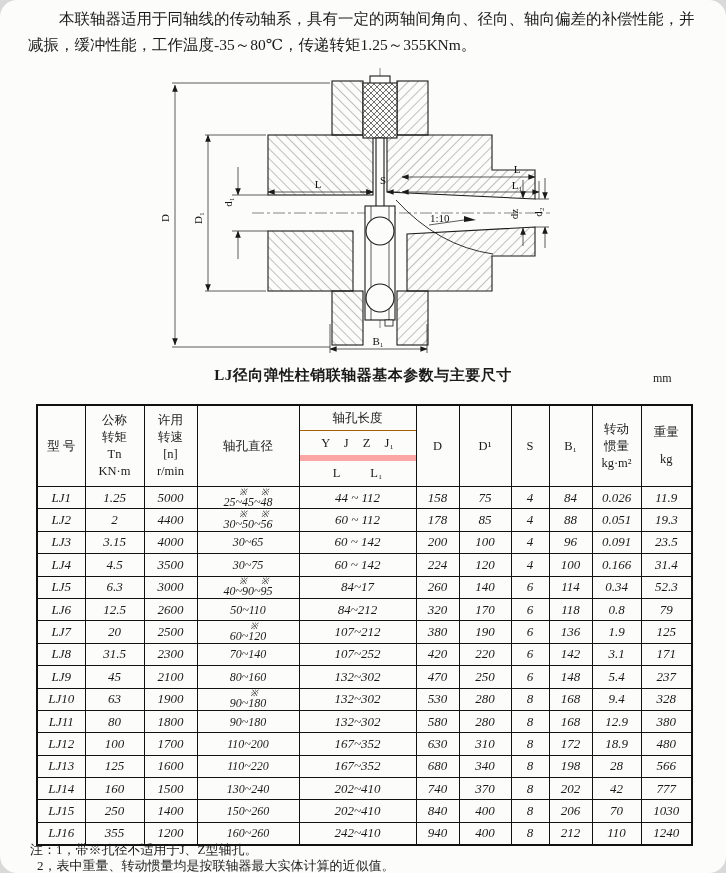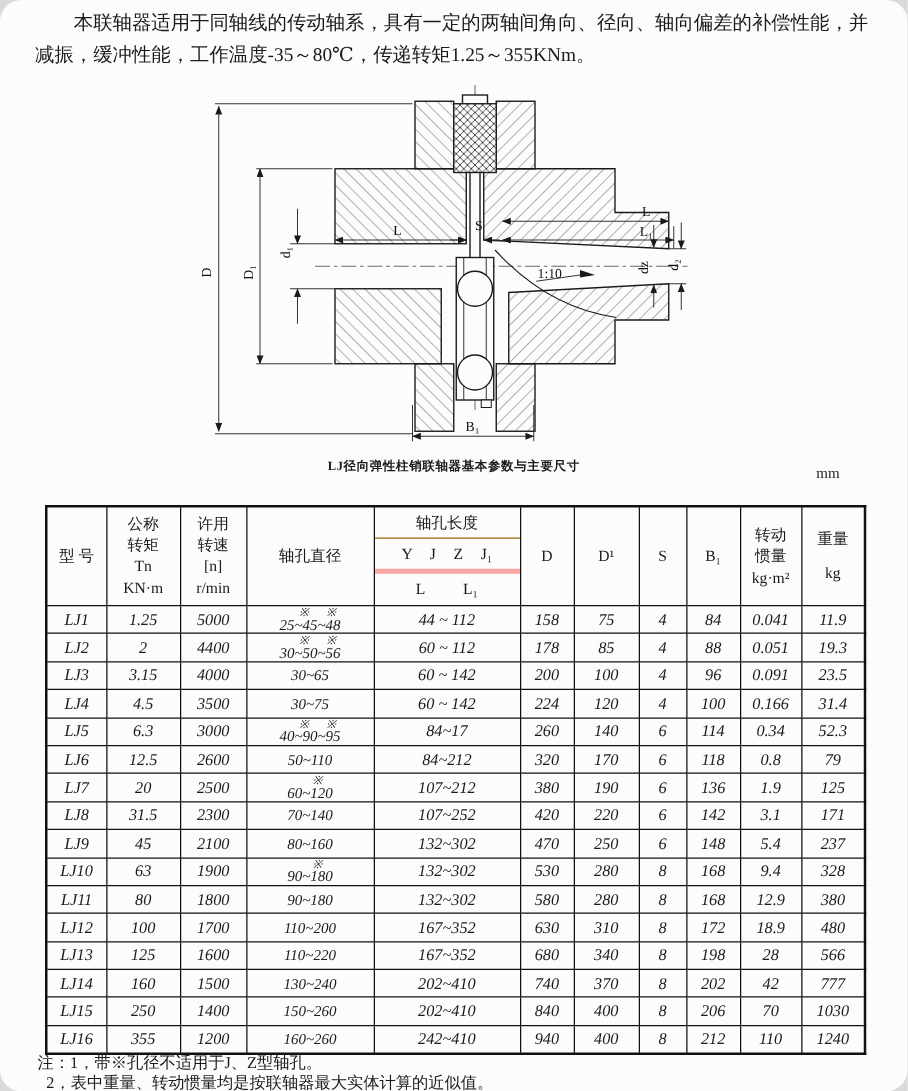--- a/index.html
+++ b/index.html
@@ -8,34 +8,34 @@
   
   .intro{position:absolute;top:6px;left:28px;width:672px;font-size:15.5px;line-height:26px;}
   .intro .l1{text-indent:2em;white-space:nowrap;}
   .intro .l2{white-space:nowrap;}
   
   .diagram{position:absolute;left:146px;top:66px;width:440px;height:296px;}
   .diagram svg{display:block;}
   .dimtxt{font-size:11px;fill:#111;font-family:"Liberation Serif","DejaVu Serif",serif;}
   
   .title-row{position:absolute;top:366px;left:0;width:726px;text-align:center;
-             font-weight:bold;font-size:10px;letter-spacing:.5px;}
+             font-weight:bold;font-size:15px;letter-spacing:.5px;}
   .unit{position:absolute;top:371px;left:653px;font-size:12px;font-weight:normal;color:#222;}
   
   table.data{position:absolute;top:404px;left:36px;width:657px;border-collapse:collapse;
              table-layout:fixed;border:2px solid #111;}
   table.data th,table.data td{border:1px solid #111;text-align:center;vertical-align:middle;
              padding:0;font-weight:normal;overflow:hidden;}
   table.data thead tr{height:75px;}
   table.data th{font-size:12.5px;line-height:17px;}
   table.data tbody tr{height:22.4px;font-style:italic;}
   table.data td{font-size:13px;line-height:14px;}
   .len-col{padding:0;}
   .len-title{height:24px;line-height:24px;border-bottom:1px solid #a16207;}
-  .len-types{height:24px;line-height:24px;border-bottom:4px solid #fca5a5;word-spacing:11px;}
+  .len-types{height:24px;line-height:24px;border-bottom:6px solid #fca5a5;word-spacing:11px;}
   .len-sub{height:25px;line-height:25px;display:flex;justify-content:center;gap:30px;}
   .w-head div.sp{margin-top:10px;}
   .marks{font-size:9px;line-height:8px;height:8px;letter-spacing:6px;padding-left:18px;color:#222;}
   .bore-val{font-size:12px;line-height:12px;}
   
   .notes{position:absolute;top:842px;left:30px;font-size:13px;line-height:15.5px;}
   .notes .n2{padding-left:7px;text-align:right;}
 </style>
 </head>
 <body>
@@ -203,21 +203,21 @@
       <td>5000</td>
       <td>
         <div class="marks">※ ※</div>
         <div class="bore-val">25~45~48</div>
       </td>
       <td>44 ~ 112</td>
       <td>158</td>
       <td>75</td>
       <td>4</td>
       <td>84</td>
-      <td>0.041</td>
+      <td>0.026</td>
       <td>11.9</td>
     </tr>
 
     <tr>
       <td>LJ2</td>
       <td>2</td>
       <td>4400</td>
       <td>
         <div class="marks">※ ※</div>
         <div class="bore-val">30~50~56</div>

